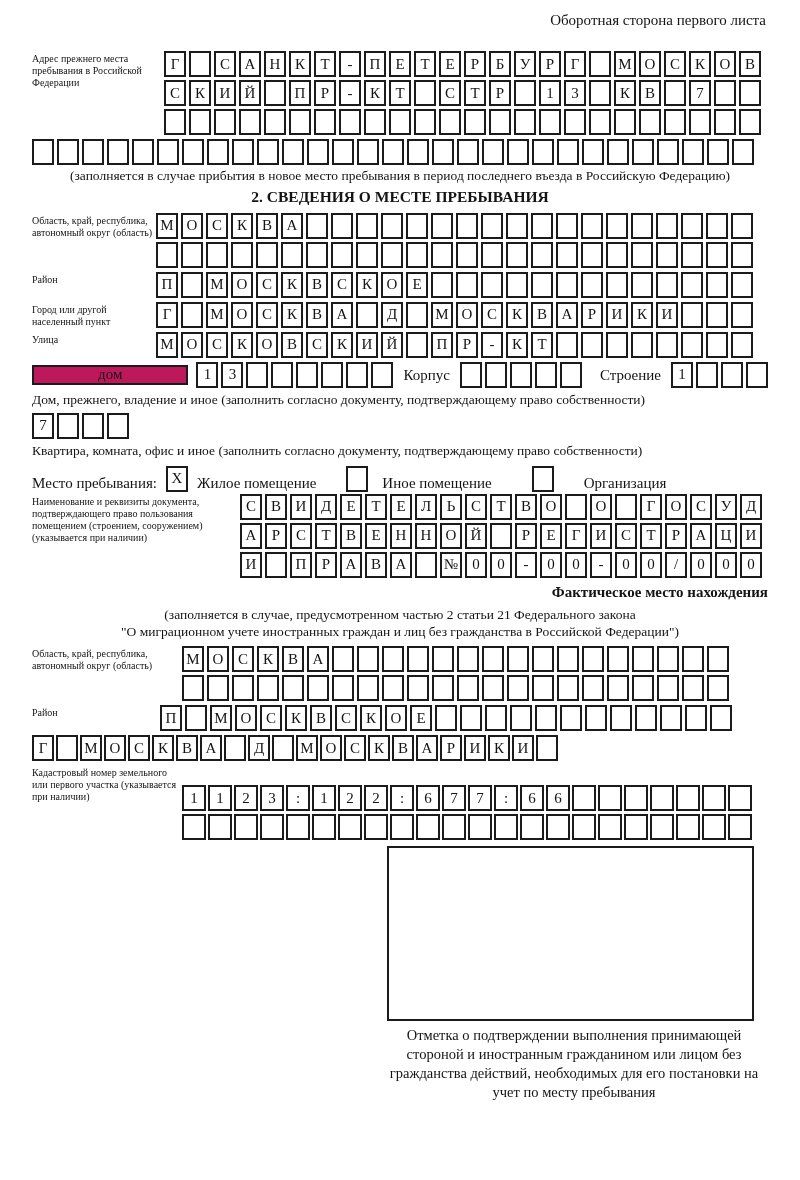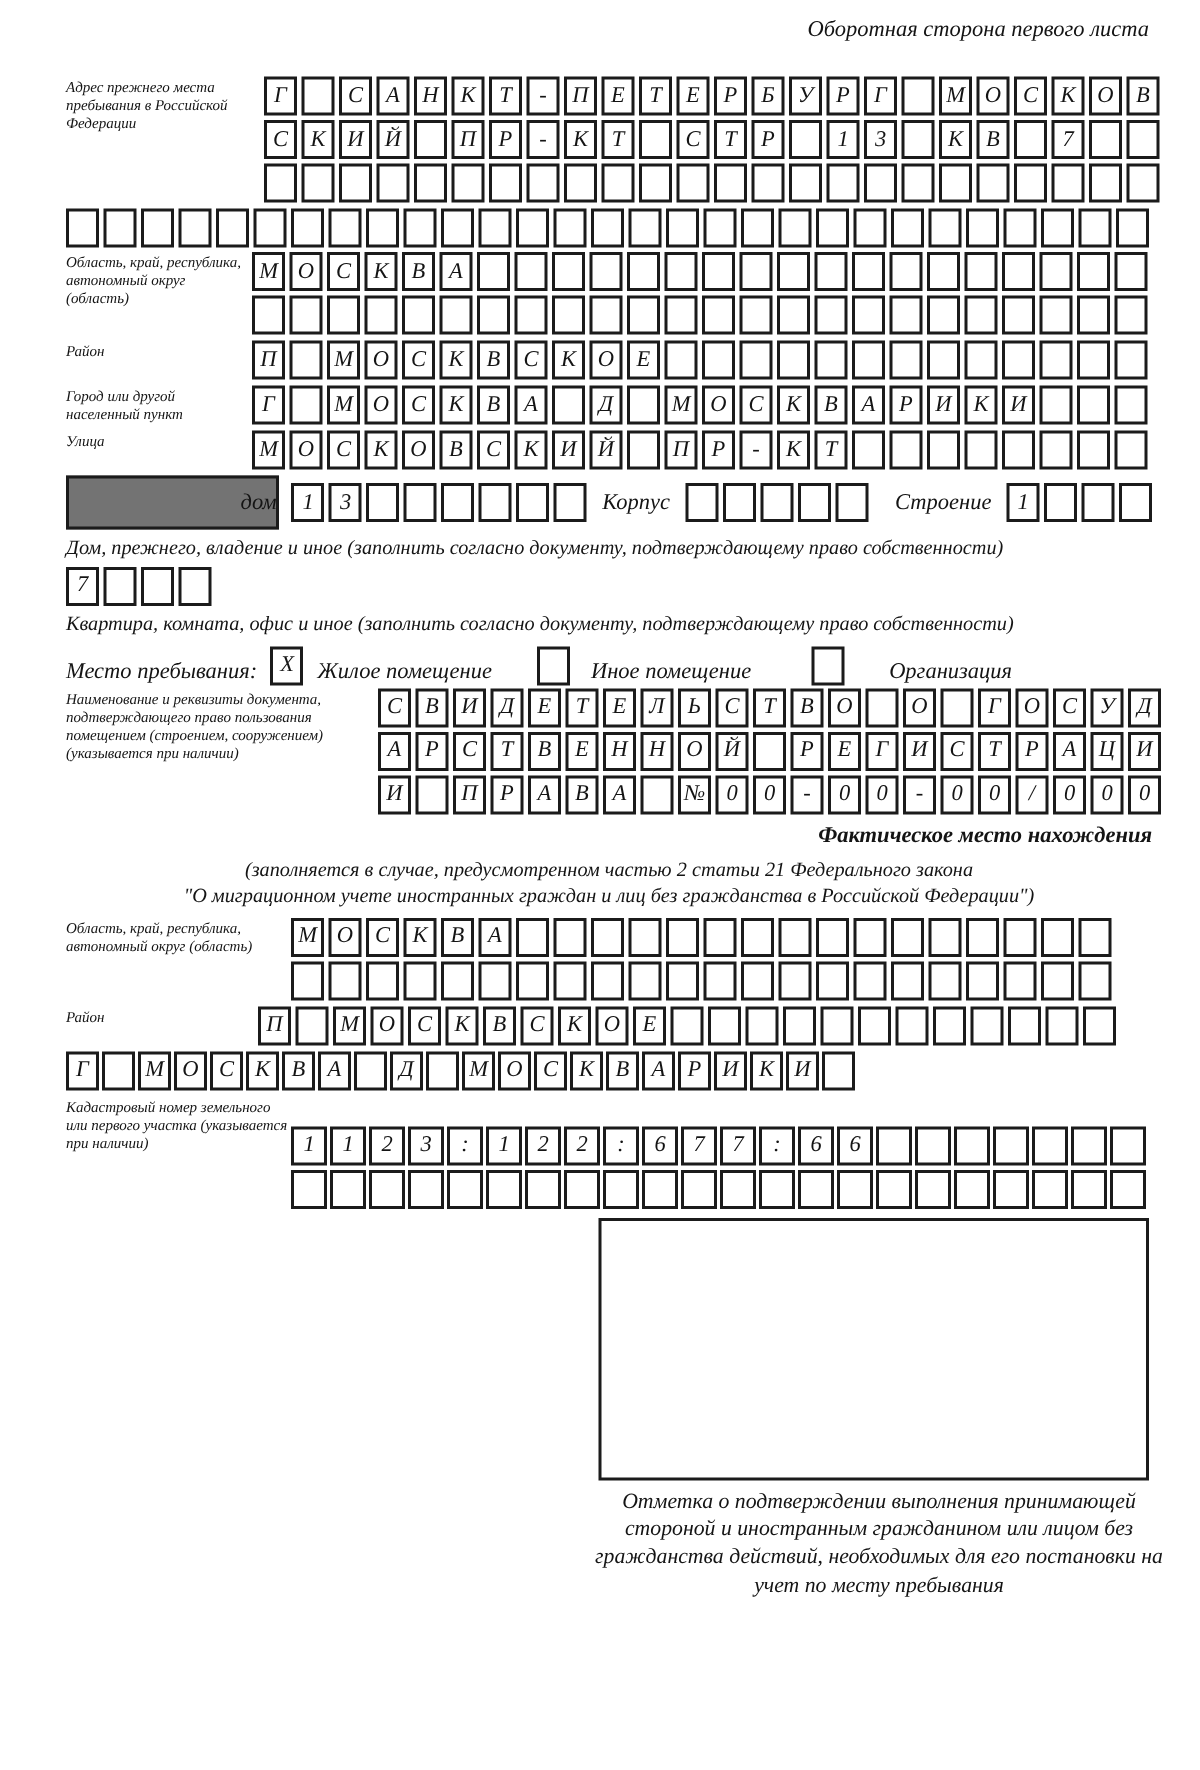--- a/index.html
+++ b/index.html
@@ -1,33 +1,33 @@
 <!DOCTYPE html>
 <html><head>
 <meta charset="utf-8">
 <style>
   html,body{margin:0;padding:0;background:#fff;color:#141414;}
   body{width:800px;height:1180px;font-family:"Liberation Serif","DejaVu Serif",serif;}
-  .page{box-sizing:border-box;width:800px;height:1180px;padding:12px 32px 0 44px;position:relative;font-style:italic;}
+  .page{box-sizing:border-box;width:800px;height:1180px;padding:12px 32px 0 32px;position:relative;}
   .hdr-right{text-align:right;font-size:15px;margin-right:2px;}
   .frow{display:flex;align-items:flex-start;margin-bottom:4px;}
   .label{flex:0 0 auto;font-size:10px;line-height:1.2;padding-top:2px;}
   .w132{width:132px}.w124{width:124px}.w208{width:208px}.w150{width:150px}.w128{width:128px}.w196{width:196px}
   .stack{display:flex;flex-direction:column;gap:3px;}
   .cells{display:flex;gap:3px;}
   .cells.tight{gap:2px;}
   .cells.wide .cell{width:24px;}
   .cell{flex:0 0 auto;box-sizing:border-box;width:22px;height:26px;border:2px solid #1b1b1b;
         display:flex;align-items:center;justify-content:center;font-size:15px;line-height:1;background:#fff;}
   .note{font-size:13.5px;line-height:1.25;}
   .center{text-align:center;}
   .sect-title{font-weight:bold;font-size:15.5px;text-align:center;margin:3px 0 7px 0;}
   .fact-title{font-weight:bold;font-size:15px;text-align:right;margin:6px 0 6px 0;}
-  .labelbox{box-sizing:border-box;border:2px solid #1b1b1b;height:36px;display:flex;align-items:center;
-            justify-content:flex-end;font-size:15px;background:#737373;}
+  .labelbox{box-sizing:border-box;border:2px solid #1b1b1b;height:20px;display:flex;align-items:center;
+            justify-content:center;font-size:15px;background:#be185d;}
   .dombox{width:170px;margin-right:8px;}
   .kvbox{width:232px;margin-right:8px;}
   .midlabel{font-size:15px;line-height:26px;margin:0 10px;}
   .stayrow{display:flex;align-items:flex-end;font-size:15px;margin:6px 0 2px 0;}
   .stamp-box{box-sizing:border-box;margin-left:355px;width:367px;height:175px;border:2px solid #1b1b1b;margin-top:6px;}
   .stamp-caption{margin-left:350px;width:384px;text-align:center;font-size:14.5px;line-height:1.3;margin-top:5px;}
   .gap-sm{width:9px;flex:0 0 auto}.gap-md{width:14px;flex:0 0 auto}.gap-lg{width:30px;flex:0 0 auto}.gap-xl{width:40px;flex:0 0 auto}
   .cad-stack{margin-top:20px;}
 </style>
 </head>
@@ -144,21 +144,23 @@
       <span class="cell"></span>
       <span class="cell"></span>
       <span class="cell"></span>
       <span class="cell"></span>
       <span class="cell"></span>
       <span class="cell"></span>
       <span class="cell"></span>
       <span class="cell"></span>
       <span class="cell"></span>
     </div>
-
+  <div class="note center">(заполняется в случае прибытия в новое место пребывания в период последнего въезда в Российскую Федерацию)</div>
+
+  <div class="sect-title">2. СВЕДЕНИЯ О МЕСТЕ ПРЕБЫВАНИЯ</div>
 
   <div class="frow">
     <div class="label w124">Область, край, республика, автономный округ (область)</div>
     <div class="stack">
       <div class="cells">
           <span class="cell">М</span>
           <span class="cell">О</span>
           <span class="cell">С</span>
           <span class="cell">К</span>
           <span class="cell">В</span>

